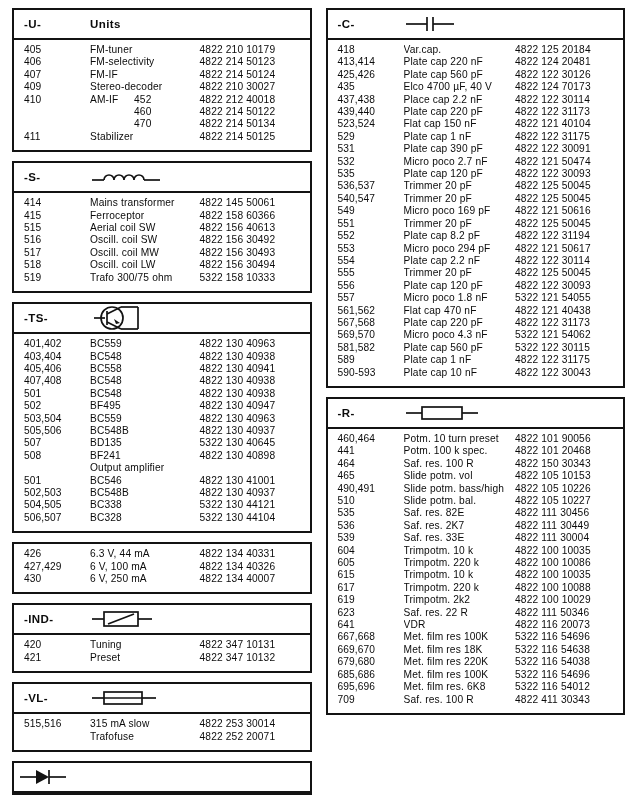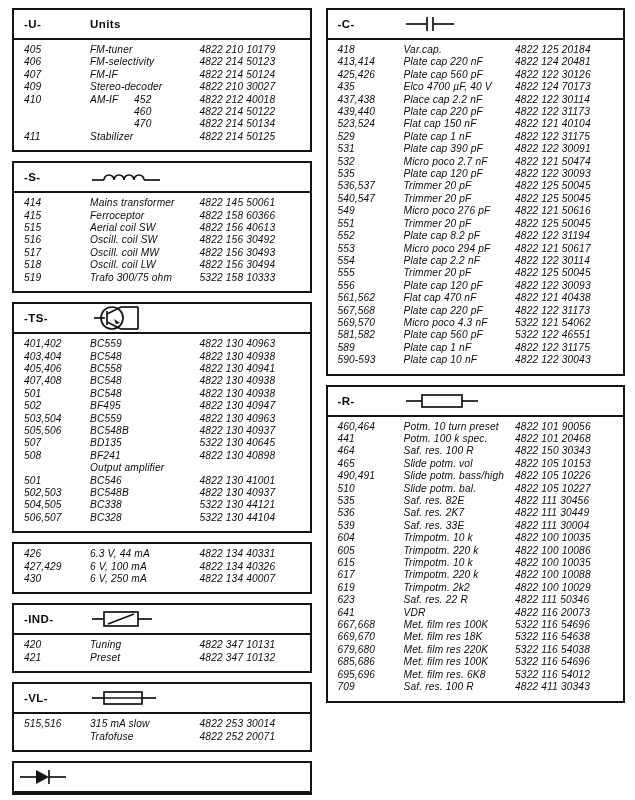--- a/index.html
+++ b/index.html
@@ -56,21 +56,20 @@
     height:28px;
   }
   .hdr .sym-label {
     font-size:11.5px;
     font-weight:bold;
     letter-spacing:.4px;
   }
 
   .rows {
     padding:4px 4px 7px 4px;
-    font-style:italic;
   }
   .row {
     display:flex;
     align-items:baseline;
     font-size:10.2px;
     line-height:12.4px;
     white-space:nowrap;
   }
   .c-ref {
     width:72px;
@@ -460,21 +459,21 @@
             <div class="c-desc">Trimmer 20 pF</div>
             <div class="c-num">4822 125 50045</div>
           </div>
           <div class="row">
             <div class="c-ref">540,547</div>
             <div class="c-desc">Trimmer 20 pF</div>
             <div class="c-num">4822 125 50045</div>
           </div>
           <div class="row">
             <div class="c-ref">549</div>
-            <div class="c-desc">Micro poco 276 pF</div>
+            <div class="c-desc">Micro poco 169 pF</div>
             <div class="c-num">4822 121 50616</div>
           </div>
           <div class="row">
             <div class="c-ref">551</div>
             <div class="c-desc">Trimmer 20 pF</div>
             <div class="c-num">4822 125 50045</div>
           </div>
           <div class="row">
             <div class="c-ref">552</div>
             <div class="c-desc">Plate cap 8.2 pF</div>
@@ -494,38 +493,43 @@
             <div class="c-ref">555</div>
             <div class="c-desc">Trimmer 20 pF</div>
             <div class="c-num">4822 125 50045</div>
           </div>
           <div class="row">
             <div class="c-ref">556</div>
             <div class="c-desc">Plate cap 120 pF</div>
             <div class="c-num">4822 122 30093</div>
           </div>
           <div class="row">
+            <div class="c-ref">557</div>
+            <div class="c-desc">Micro poco 1.8 nF</div>
+            <div class="c-num">5322 121 54055</div>
+          </div>
+          <div class="row">
             <div class="c-ref">561,562</div>
             <div class="c-desc">Flat cap 470 nF</div>
             <div class="c-num">4822 121 40438</div>
           </div>
           <div class="row">
             <div class="c-ref">567,568</div>
             <div class="c-desc">Plate cap 220 pF</div>
             <div class="c-num">4822 122 31173</div>
           </div>
           <div class="row">
             <div class="c-ref">569,570</div>
             <div class="c-desc">Micro poco 4.3 nF</div>
             <div class="c-num">5322 121 54062</div>
           </div>
           <div class="row">
             <div class="c-ref">581,582</div>
             <div class="c-desc">Plate cap 560 pF</div>
-            <div class="c-num">5322 122 46551</div>
+            <div class="c-num">5322 122 30115</div>
           </div>
           <div class="row">
             <div class="c-ref">589</div>
             <div class="c-desc">Plate cap 1 nF</div>
             <div class="c-num">4822 122 31175</div>
           </div>
           <div class="row">
             <div class="c-ref">590-593</div>
             <div class="c-desc">Plate cap 10 nF</div>
             <div class="c-num">4822 122 30043</div>

